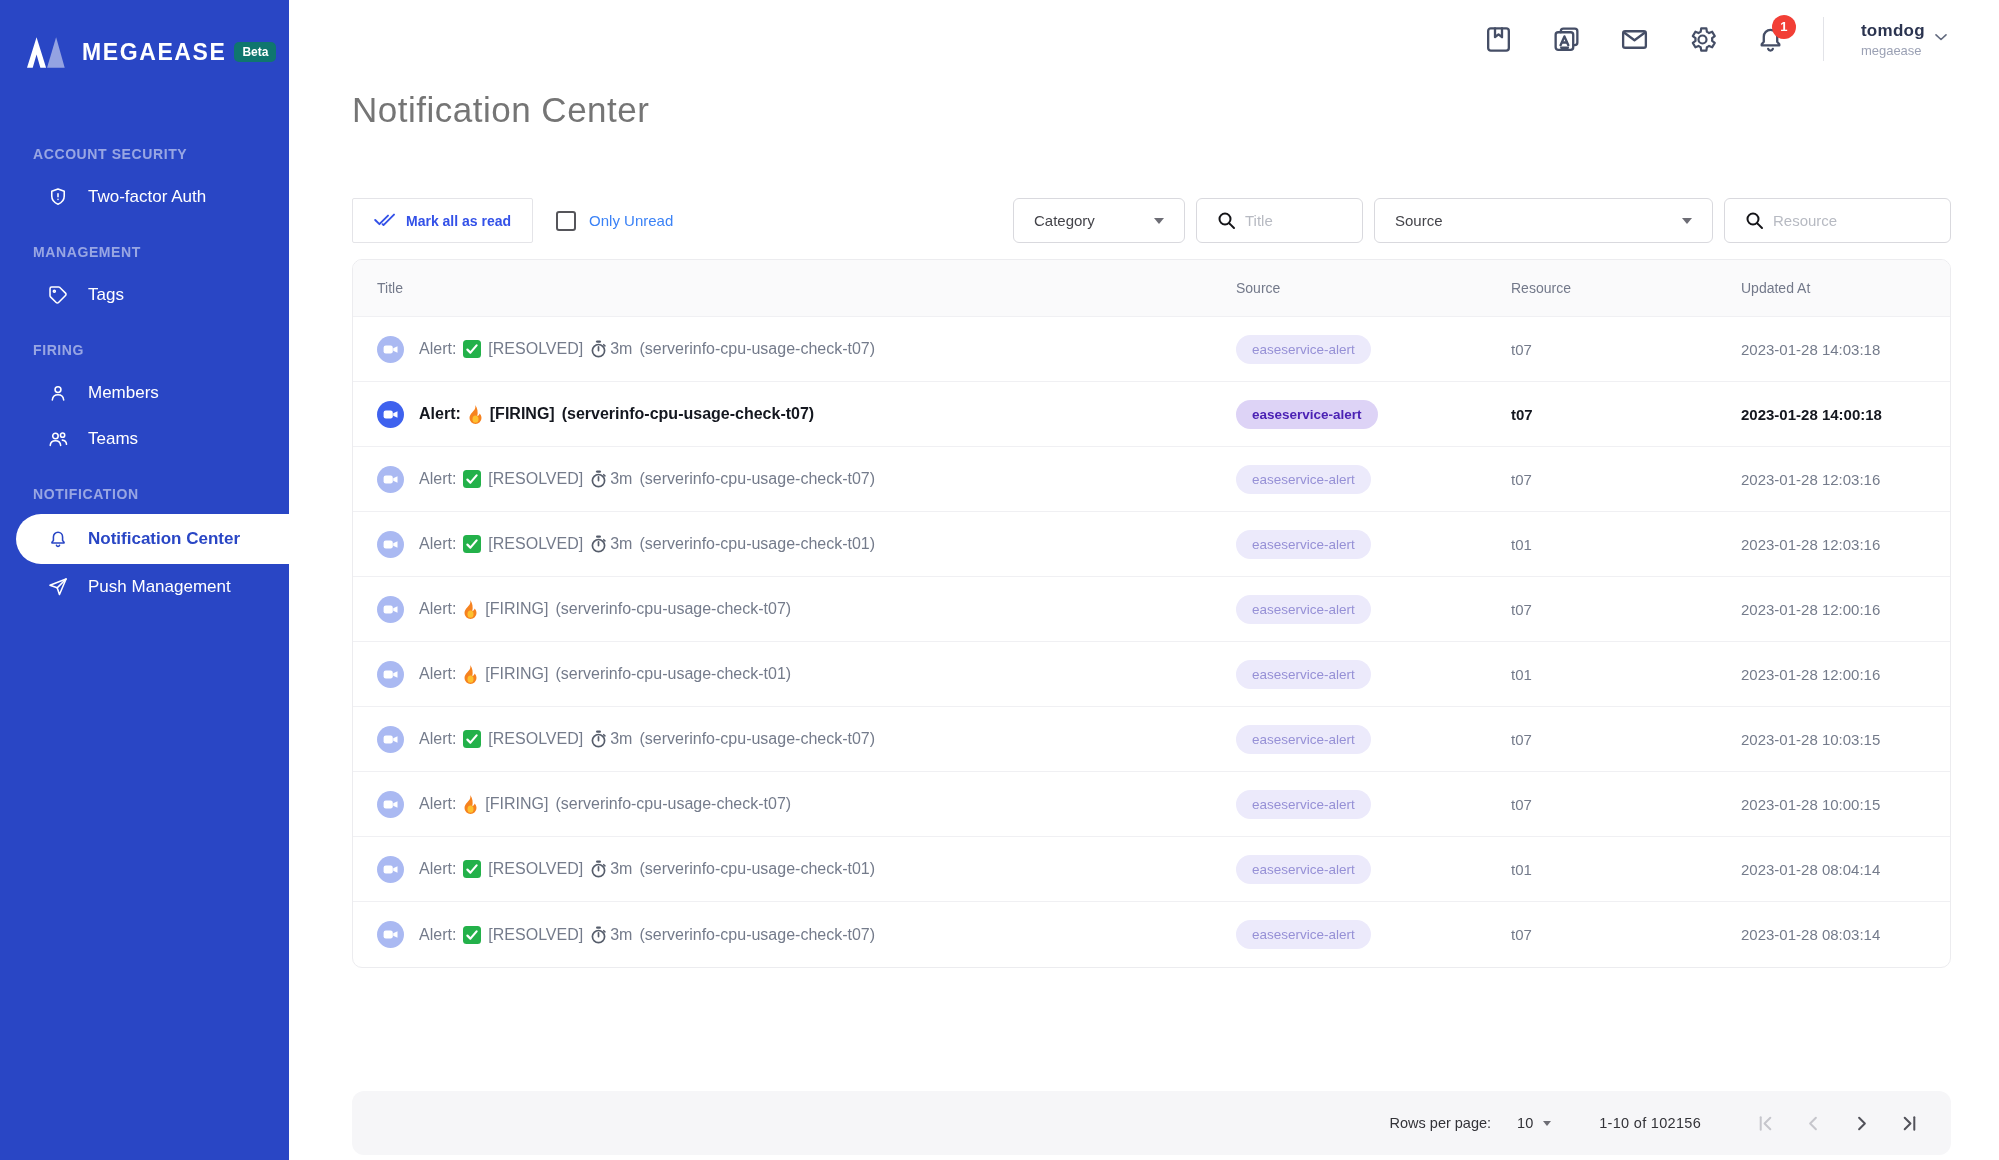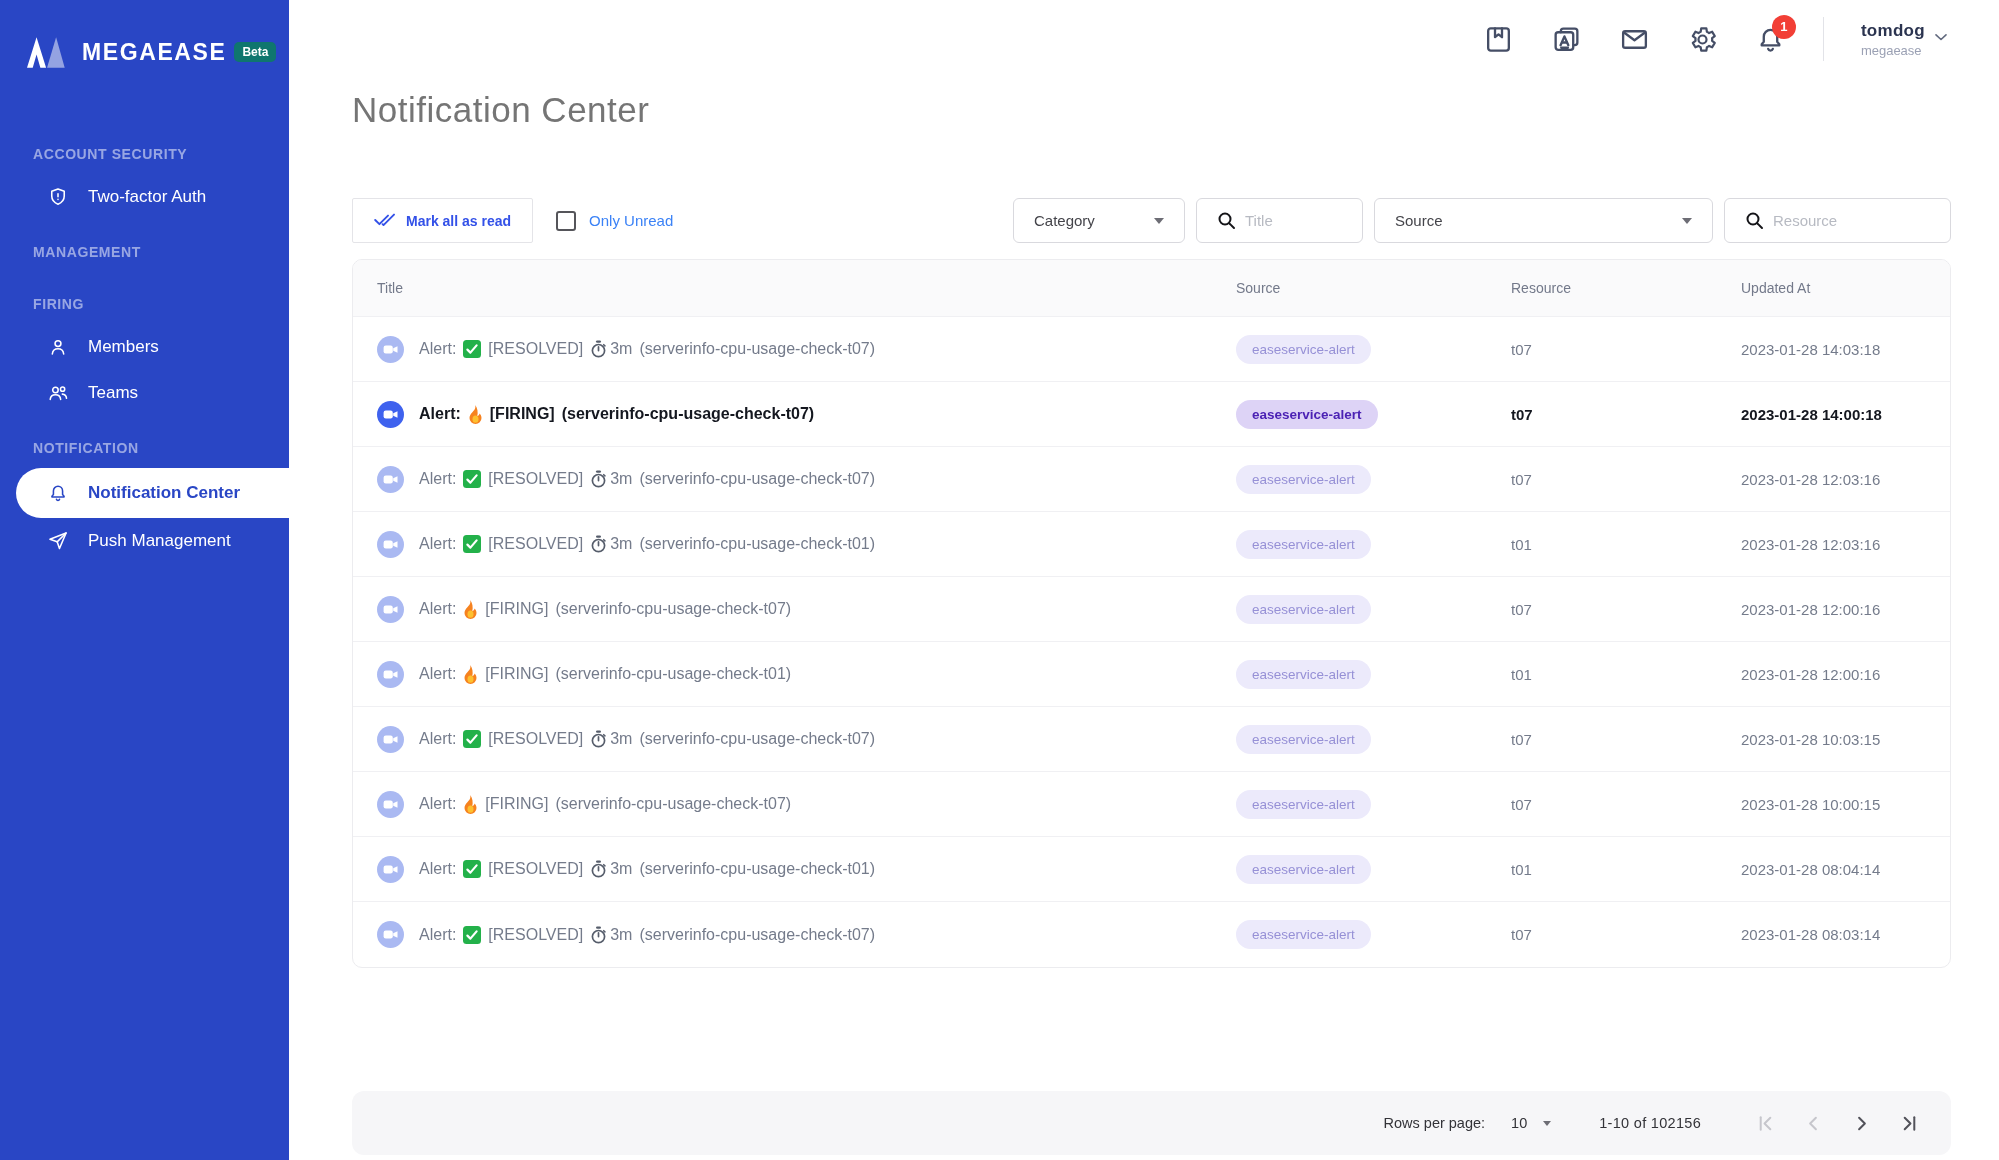--- a/index.html
+++ b/index.html
@@ -84,21 +84,21 @@
           color:#9690d6; font-size:13.5px; white-space:nowrap;text-align:center; }
   .trow.unread .ttl { color:#14171f; font-weight:700; }
   .trow.unread .c-resource, .trow.unread .c-updated { color:#14171f; font-weight:700; }
   .trow.unread .chip { background:#ddd3f6; color:#4b22b4; font-weight:700; }
 
   
   .pagebar { margin-top:123px; height:64px; background:#f6f6f8; border-radius:12px;
              display:flex; align-items:center; justify-content:flex-end;
              font-size:14.5px; color:#333338; padding-right:18px; }
   .pg-label { margin-right:26px; }
-  .pg-rows { display:flex; align-items:center; gap:16px; margin-right:48px; cursor:pointer; }
+  .pg-rows { display:flex; align-items:center; gap:10px; margin-right:48px; cursor:pointer; }
   .pg-range { margin-right:40px; letter-spacing:.3px; }
   .pg-btn { width:48px; height:48px; background:none; border:none; display:flex;
             align-items:center; justify-content:center; cursor:pointer; padding:0; }
 </style>
 </head>
 <body>
 
 <div class="app">
 
   <aside class="sidebar">
@@ -118,20 +118,29 @@
           <span class="nav-ic">
             <svg width="22" height="22" viewBox="0 0 24 24" fill="none" stroke="currentColor" stroke-width="1.7" stroke-linecap="round" stroke-linejoin="round">
               <path d="M12 3.2l6.8 2.6v5.2c0 4.3-2.9 7.4-6.8 8.9-3.9-1.5-6.8-4.6-6.8-8.9V5.8z"></path>
               <path d="M12 8.4v3.4"></path>
               <path d="M12 14.6v.2"></path>
             </svg>
           </span>
           <span class="nav-text">Two-factor Auth</span>
         </div>
         <div class="nav-label">MANAGEMENT</div>
+        <div class="nav-item">
+          <span class="nav-ic">
+            <svg width="22" height="22" viewBox="0 0 24 24" fill="none" stroke="currentColor" stroke-width="1.7" stroke-linecap="round" stroke-linejoin="round">
+              <path d="M20.2 12.6L12.6 20.2a1.8 1.8 0 0 1-2.6 0L3.8 14A1.8 1.8 0 0 1 3.3 12.7V5.1a1.8 1.8 0 0 1 1.8-1.8h7.6c.5 0 .9.2 1.3.5l6.2 6.2a1.8 1.8 0 0 1 0 2.6z"></path>
+              <circle cx="8" cy="8" r="1.1"></circle>
+            </svg>
+          </span>
+          <span class="nav-text">Tags</span>
+        </div>
         <div class="nav-label">FIRING</div>
         <div class="nav-item">
           <span class="nav-ic">
             <svg width="22" height="22" viewBox="0 0 24 24" fill="none" stroke="currentColor" stroke-width="1.7" stroke-linecap="round" stroke-linejoin="round">
               <circle cx="12" cy="8.3" r="3.2"></circle>
               <path d="M5.8 19.6c.4-3.4 2.9-5.6 6.2-5.6s5.8 2.2 6.2 5.6"></path>
             </svg>
           </span>
           <span class="nav-text">Members</span>
         </div>

